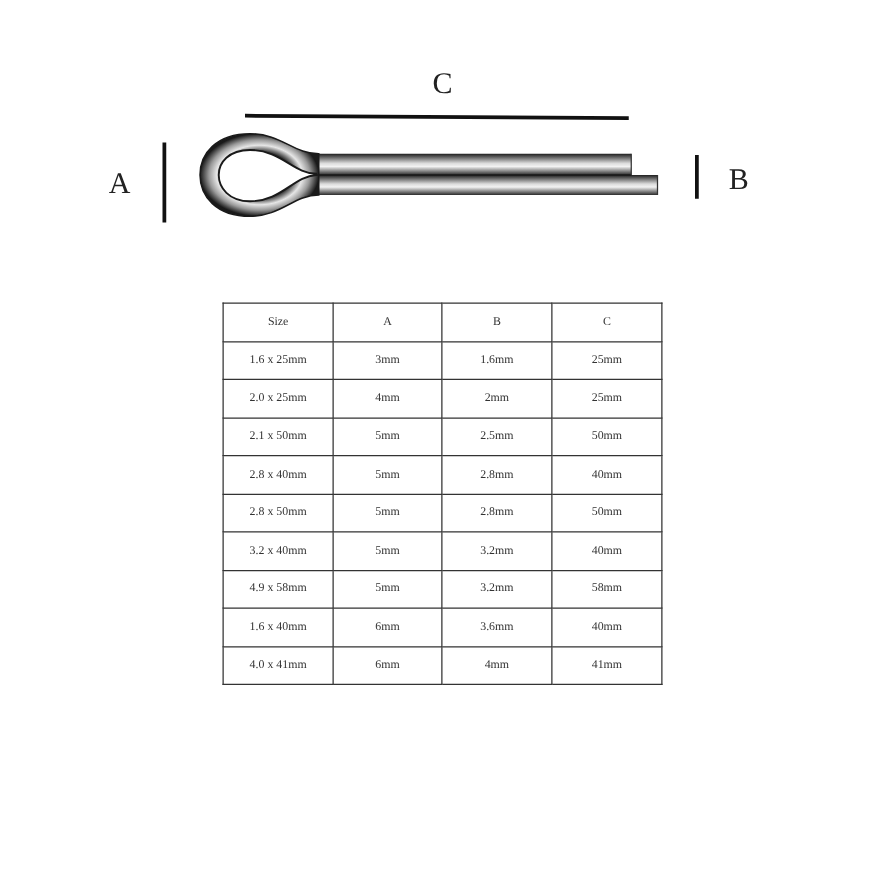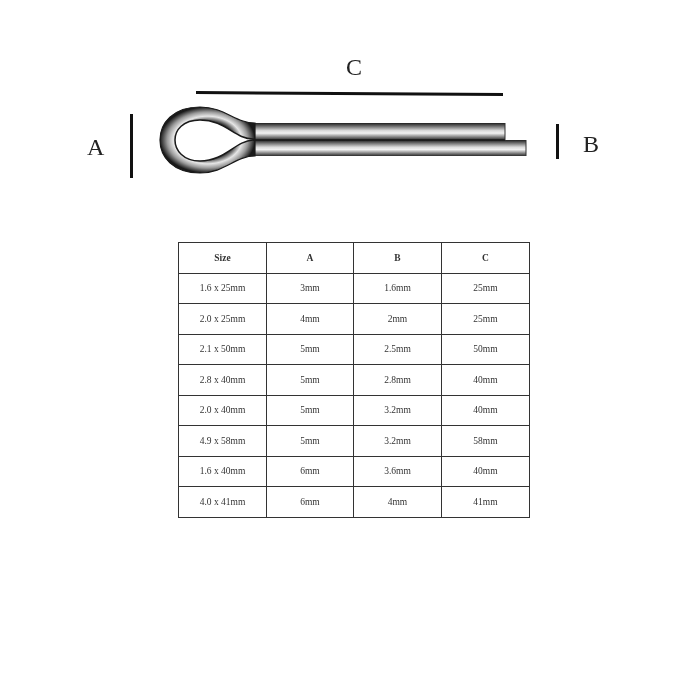--- a/index.html
+++ b/index.html
@@ -3,21 +3,21 @@
 <meta charset="utf-8">
 <style>
   html, body { margin:0; padding:0; background:#ffffff; }
   body { width:700px; height:700px; position:relative; overflow:hidden; font-family:"Liberation Serif", "DejaVu Serif", serif; color:#222; }
   .diagram { position:absolute; left:0; top:0; width:700px; height:200px; }
   .lbl { position:absolute; font-size:24px; color:#222; font-family:"Liberation Serif", serif; }
   .vbar { position:absolute; background:#111; width:3px; }
   .hbar { position:absolute; background:#111; height:3px; }
   table.spec { position:absolute; left:178px; top:242px; width:352px; border-collapse:collapse; table-layout:fixed; }
   table.spec td, table.spec th { border:1.5px solid #333; height:29.5px; text-align:center; font-size:9.5px; color:#333; padding:0; font-family:"Liberation Serif", serif; font-weight:normal; }
-  table.spec th { font-weight:bold; }
+  table.spec th { font-weight:normal; }
 </style>
 </head>
 <body>
 
 <div class="diagram">
   <span class="lbl" style="left:346px; top:54px;">C</span>
   <div class="hbar" style="left:196px; top:92px; width:307px; transform:rotate(0.35deg);"></div>
 
   <span class="lbl" style="left:87px; top:134px;">A</span>
   <div class="vbar" style="left:130px; top:114px; height:64px;"></div>
@@ -90,21 +90,27 @@
         <td>2.5mm</td>
         <td>50mm</td>
       </tr>
     <tr>
         <td>2.8 x 40mm</td>
         <td>5mm</td>
         <td>2.8mm</td>
         <td>40mm</td>
       </tr>
     <tr>
-        <td>2.0 x 40mm</td>
+        <td>2.8 x 50mm</td>
+        <td>5mm</td>
+        <td>2.8mm</td>
+        <td>50mm</td>
+      </tr>
+    <tr>
+        <td>3.2 x 40mm</td>
         <td>5mm</td>
         <td>3.2mm</td>
         <td>40mm</td>
       </tr>
     <tr>
         <td>4.9 x 58mm</td>
         <td>5mm</td>
         <td>3.2mm</td>
         <td>58mm</td>
       </tr>

